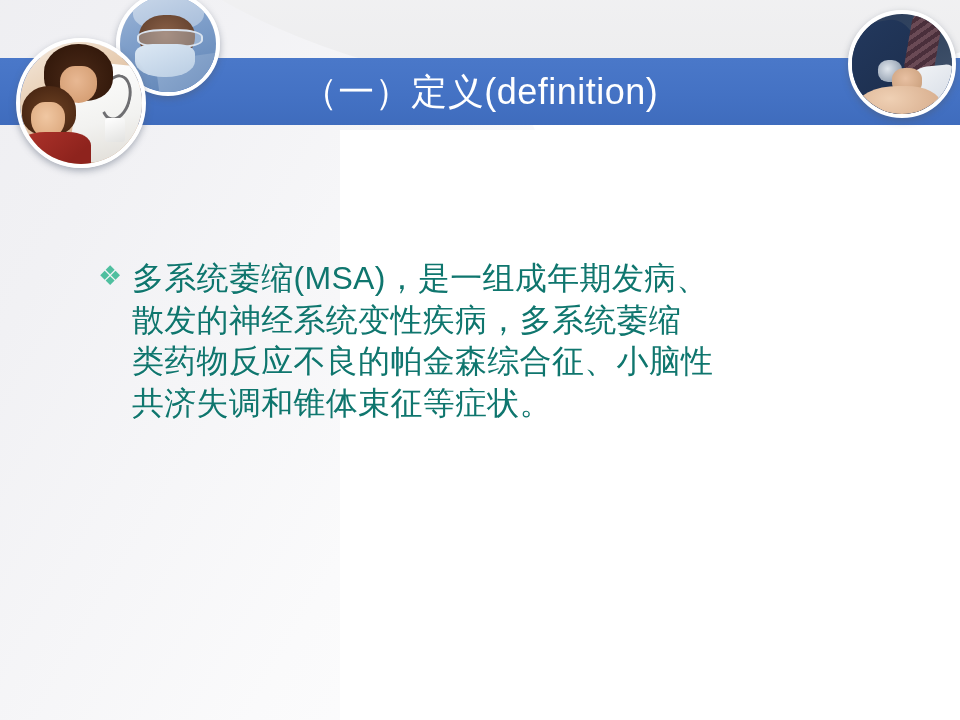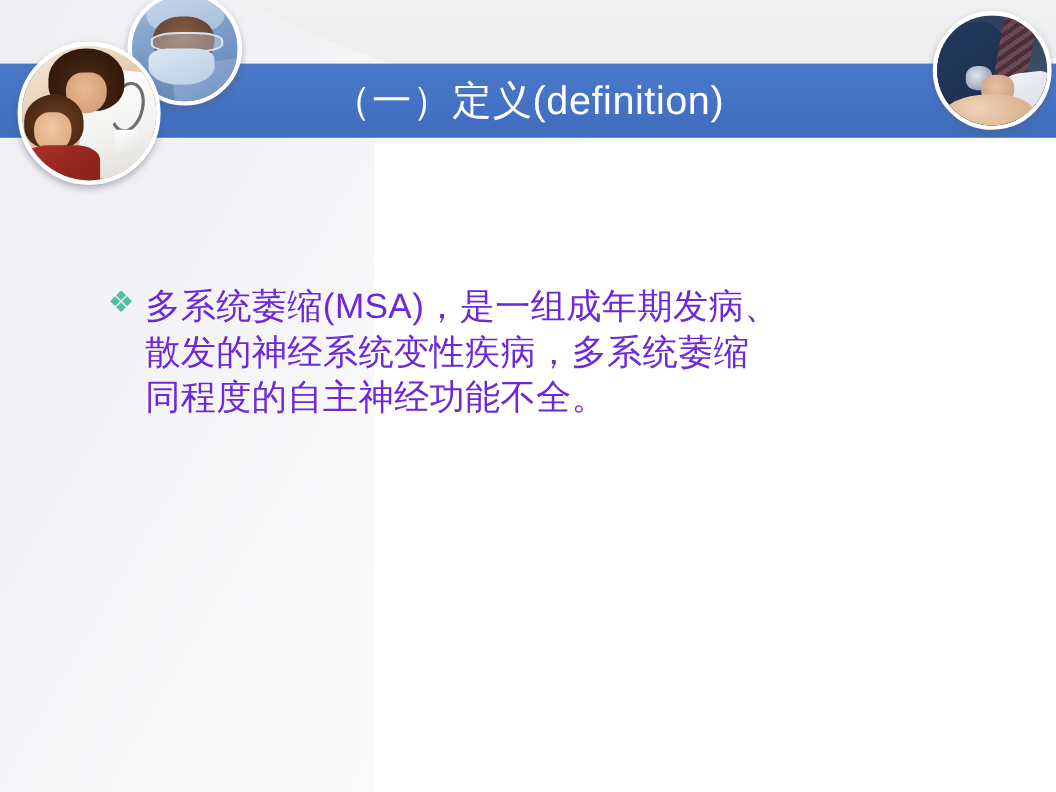--- a/index.html
+++ b/index.html
@@ -272,21 +272,21 @@
     flex: 0 0 auto;
     width: 34px;
     margin-top: 4px;
     color: #4fbf9f;
     font-size: 27px;
     line-height: 1;
     font-family: "DejaVu Sans", sans-serif;
   }
   .body-text {
     flex: 1 1 auto;
-    color: #6d28d9;
+    color: #0f766e;
     font-size: 32px;
     line-height: 1.30;
     letter-spacing: 0.3px;
     font-family: "Liberation Sans", "DejaVu Sans", sans-serif;
     text-shadow: 0 1px 0 rgba(255,255,255,0.55);
   }
   .body-text .ln { display: block; white-space: nowrap; }
 </style>
 </head>
 <body>
@@ -337,17 +337,18 @@
       <div class="doc-hand"></div>
       <div class="doc-arm"></div>
     </div>
   </div>
 
   <div class="body-block">
     <div class="bullet-icon">❖</div>
     <div class="body-text">
       <span class="ln">多系统萎缩(MSA)，是一组成年期发病、</span>
       <span class="ln">散发的神经系统变性疾病，多系统萎缩</span>
-      <span class="ln">同程度的自主神经功能不全。</span>
+      <span class="ln">类药物反应不良的帕金森综合征、小脑性</span>
+      <span class="ln">共济失调和锥体束征等症状。</span>
     </div>
   </div>
 
 </div>
 
 </body></html>

